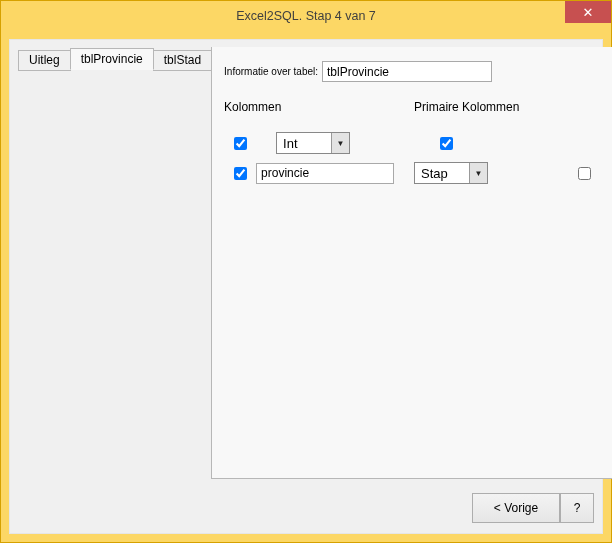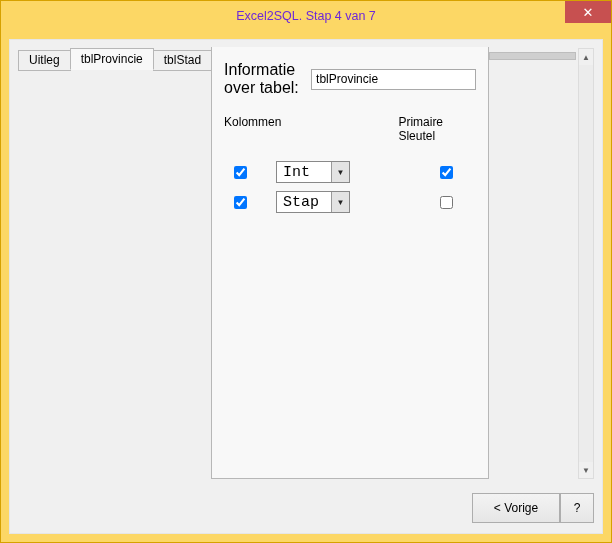--- a/index.html
+++ b/index.html
@@ -24,21 +24,21 @@
   .titlebar {
     height: 30px;
     background: #fcd765;
     display: flex;
     align-items: center;
     position: relative;
   }
   .titlebar .title {
     flex: 1;
     text-align: center;
-    color: #6d28d9;
+    color: #404040;
     font-size: 12.5px;
   }
   .close-btn {
     width: 46px;
     height: 22px;
     background: #c75050;
     color: #fff;
     display: flex;
     align-items: center;
     justify-content: center;
@@ -143,21 +143,21 @@
     height: 8px;
     width: 100%;
   }
   .info-row {
     display: flex;
     align-items: center;
     gap: 4px;
     margin-bottom: 18px;
   }
   .info-row label {
-    font-size: 16px;
+    font-size: 10px;
   }
   .textbox {
     border: 1px solid #a9a9a9;
     background: #fff;
     padding: 2px 4px;
     height: 21px;
     font-size: 12px;
     font-family: inherit;
   }
   .col-headers {
@@ -197,24 +197,23 @@
     border: 1px solid #888;
     background: #fff;
     height: 22px;
     width: 74px;
     align-items: stretch;
     cursor: pointer;
   }
   .combo-text {
     flex: 1;
     padding: 2px 6px;
-    font-size: 15px;
-    display: flex;
-    align-items: center;
-    font-family: Liberation Mono, monospace;
+    font-size: 13px;
+    display: flex;
+    align-items: center;
   }
   .combo-btn {
     width: 18px;
     background: #e3e3e3;
     border-left: 1px solid #999;
     display: flex;
     align-items: center;
     justify-content: center;
     font-size: 8px;
     color: #222;
@@ -277,21 +276,21 @@
 
           <div class="tab-panel">
 
             <div class="info-row">
               <label>Informatie over tabel:</label>
               <input class="textbox" style="width: 170px;" value="tblProvincie">
             </div>
 
             <div class="col-headers">
               <div class="hdr-kol">Kolommen</div>
-              <div class="hdr-pk">Primaire Sleutel</div>
+              <div class="hdr-pk">Primaire Kolommen</div>
             </div>
 
             <div class="row-line">
               <div class="chk">
                 <input type="checkbox" checked="" style="">
               </div>
               <div class="typewrap">
                 <div class="combo">
                   <div class="combo-text">Int</div>
                   <div class="combo-btn">▼</div>
@@ -299,20 +298,21 @@
               </div>
               <div class="pkcell">
                 <input type="checkbox" checked="" style="">
               </div>
             </div>
 
             <div class="row-line">
               <div class="chk">
                 <input type="checkbox" checked="" style="">
               </div>
+              <input class="textbox colname" value="provincie" style="">
               <div class="typewrap">
                 <div class="combo">
                   <div class="combo-text">Stap</div>
                   <div class="combo-btn">▼</div>
                 </div>
               </div>
               <div class="pkcell">
                 <input type="checkbox" style="">
               </div>
             </div>

